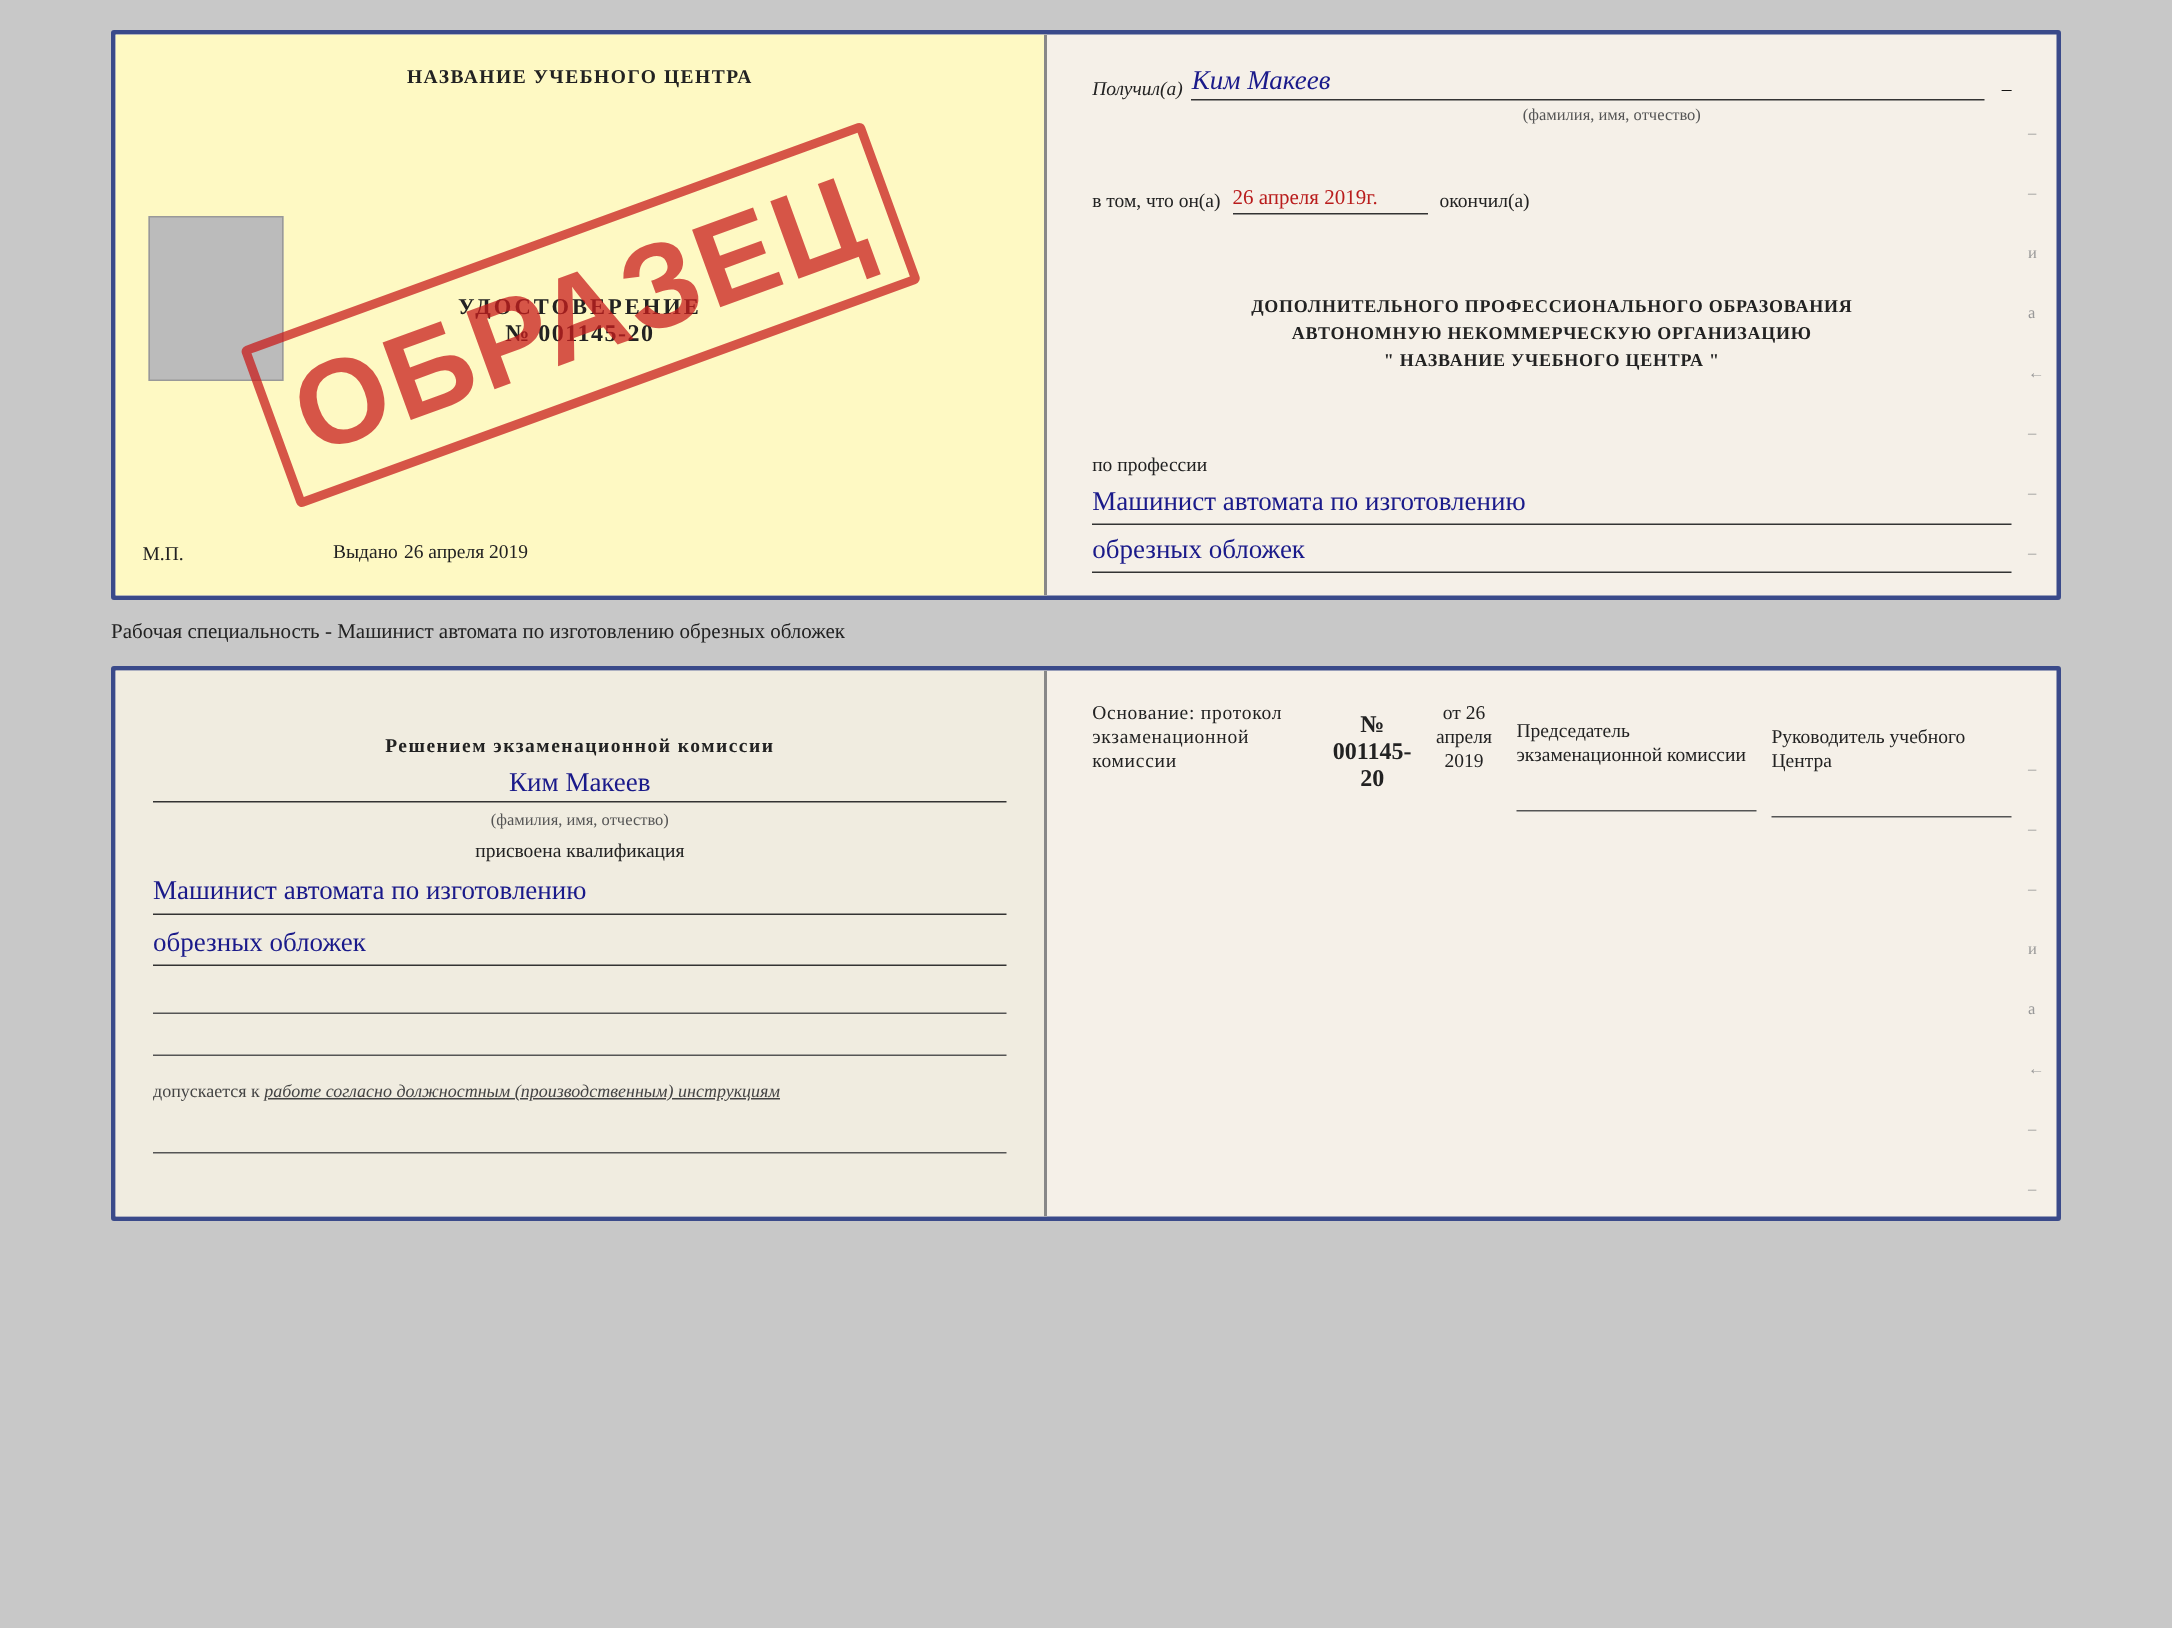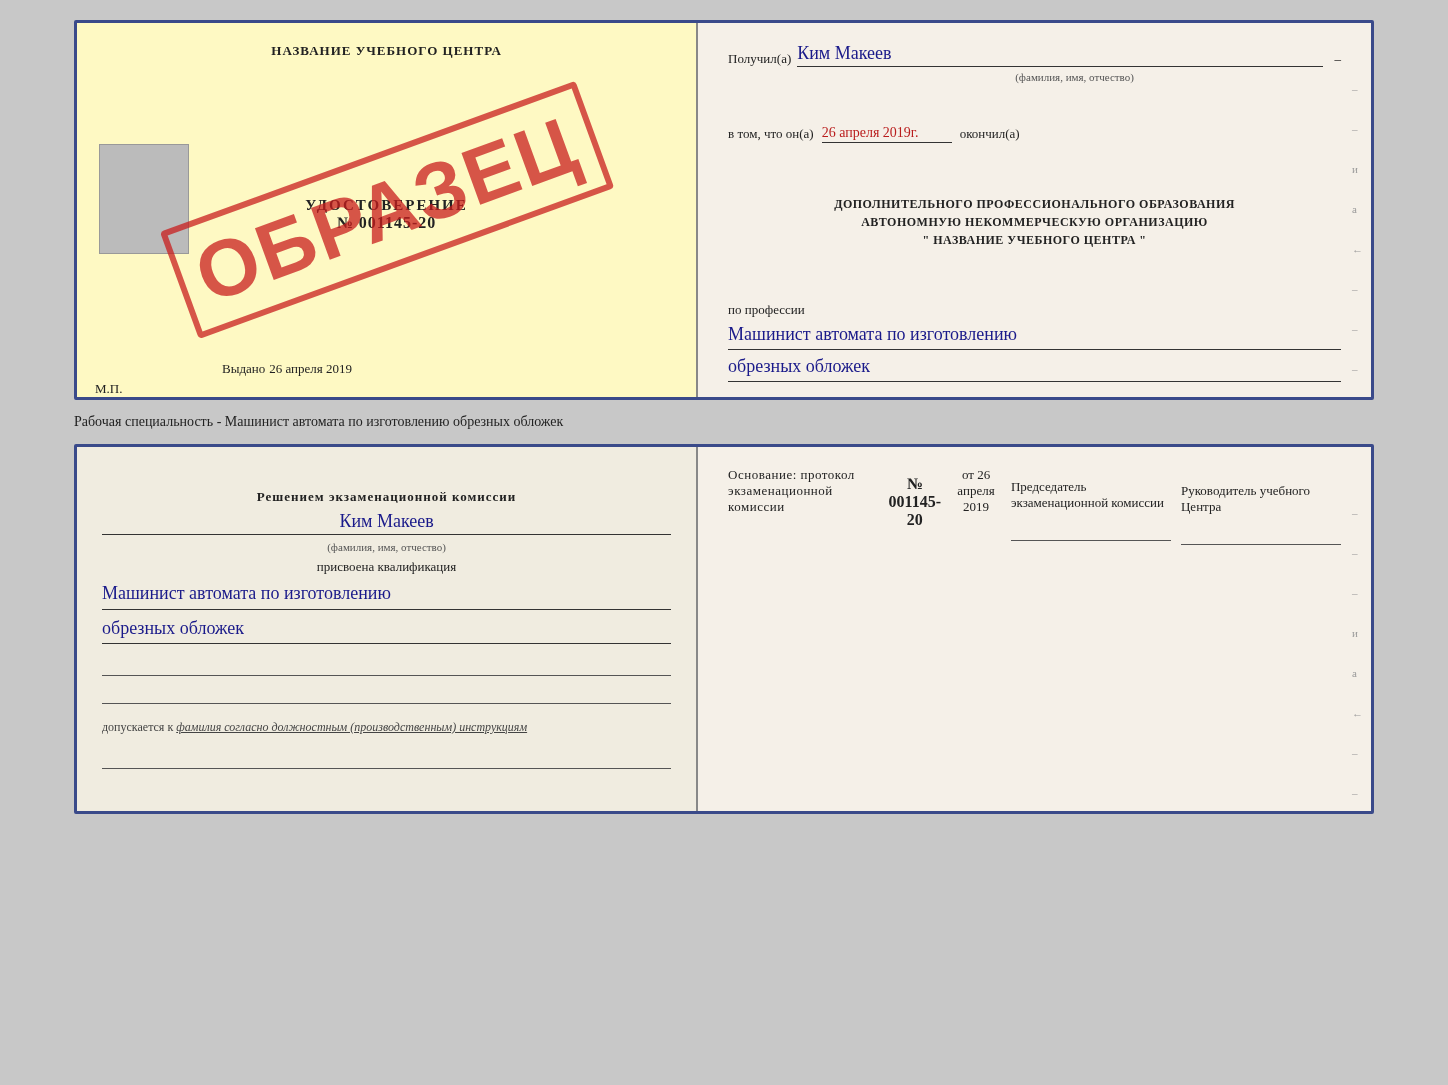--- a/index.html
+++ b/index.html
@@ -114,21 +114,21 @@
 
     .cert-issued-date {
       font-size: 13px;
       color: #222;
     }
 
     .mp-label {
       font-size: 13px;
       color: #222;
       position: absolute;
-      bottom: 0;
+      bottom: 20px;
       left: 18px;
       z-index: 2;
     }
 
     
     .watermark-obrazec {
       position: absolute;
       top: 50%;
       left: 50%;
       transform: translate(-50%, -50%) rotate(-20deg);
@@ -145,20 +145,21 @@
       border-radius: 4px;
       white-space: nowrap;
     }
 
     
     .recipient-line {
       display: flex;
       align-items: flex-end;
       gap: 6px;
       margin-bottom: 4px;
+      font-style: italic;
     }
 
     .recipient-label {
       font-size: 13px;
       color: #222;
       white-space: nowrap;
     }
 
     .recipient-name {
       font-family: 'Segoe Script', 'Brush Script MT', cursive;
@@ -495,21 +496,21 @@
       <span class="qualification-value">Машинист автомата по изготовлению</span>
       <span class="qualification-value">обрезных обложек</span>
 
       <div class="bottom-lines-block">
         <div class="bottom-line"></div>
         <div class="bottom-line"></div>
       </div>
 
       <div class="admitted-text">
         <span>допускается к</span>
-        <span class="admitted-italic">фамилия согласно должностным (производственным) инструкциям</span>
+        <span class="admitted-italic">работе согласно должностным (производственным) инструкциям</span>
       </div>
 
       <div class="bottom-line" style="margin-top:10px;"></div>
     </div>
 
     <div class="cert-bottom-right">
 
       <div class="osnование-block">Основание: протокол экзаменационной комиссии</div>
 
       <div class="protocol-number">№ 001145-20</div>

